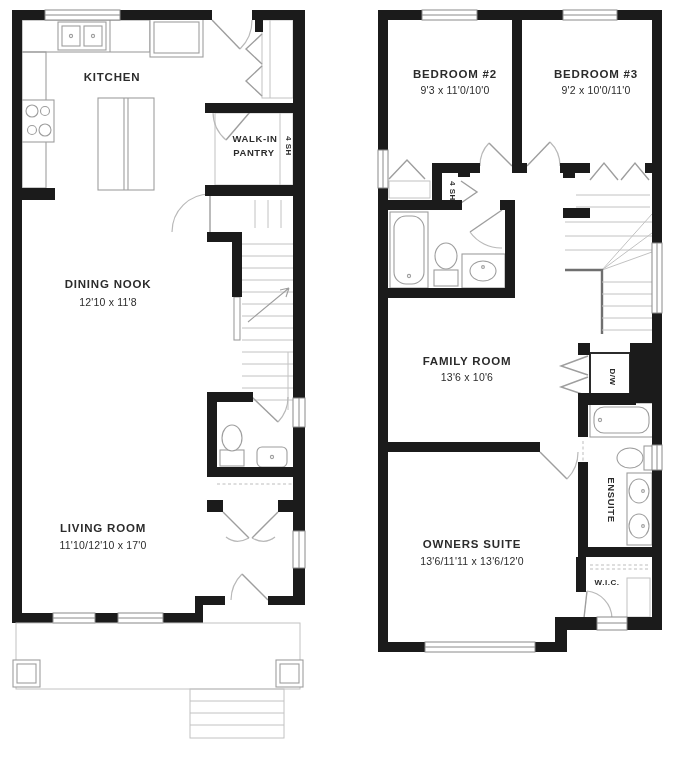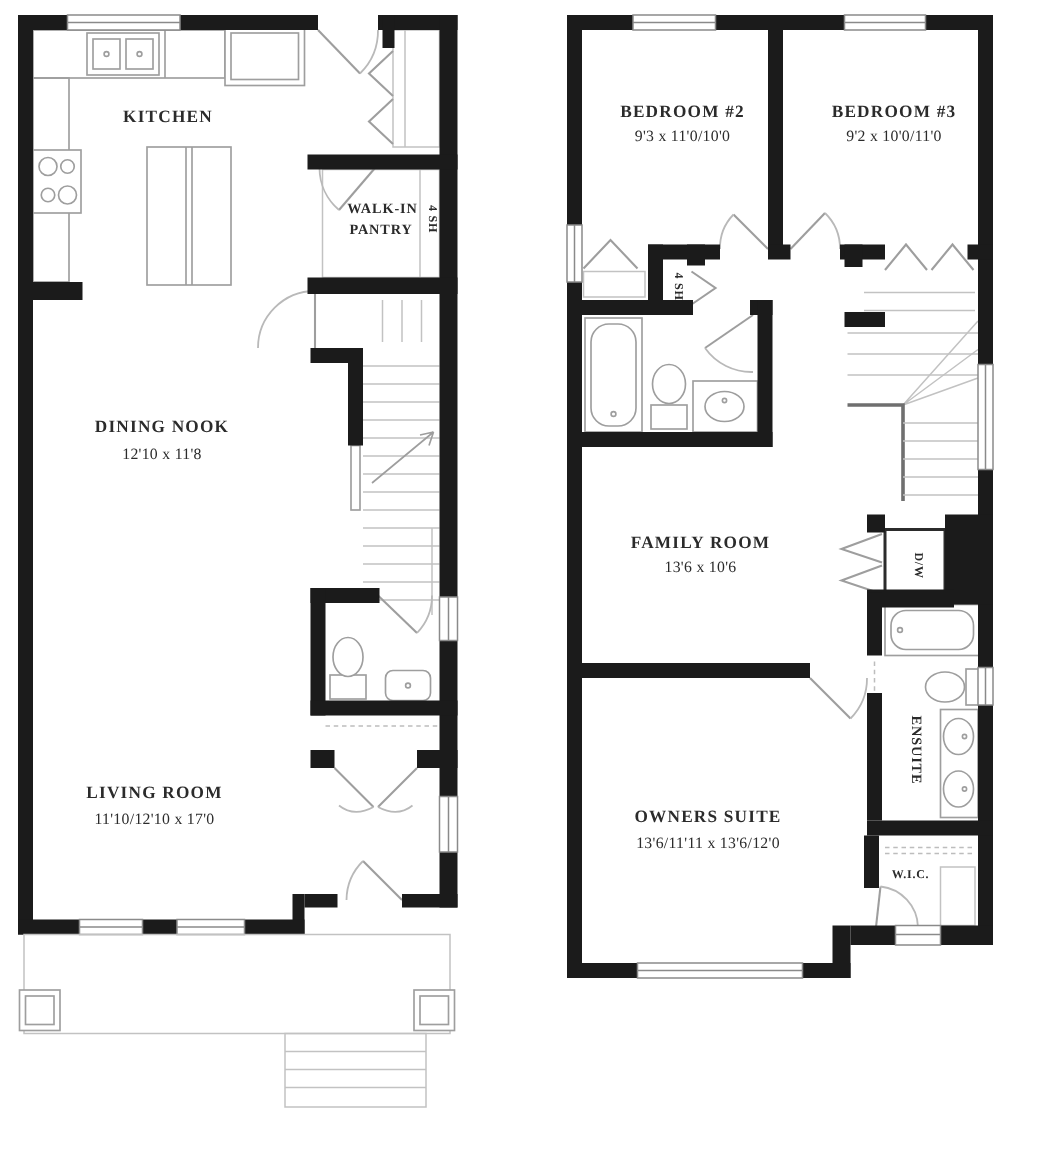--- a/index.html
+++ b/index.html
@@ -1,17 +1,17 @@
 <!DOCTYPE html>
 <html><head>
 <meta charset="utf-8">
 <style>
   html,body{margin:0;padding:0;background:#ffffff;}
   .sheet{position:relative;width:699px;height:768px;background:#ffffff;overflow:hidden;
-         font-family:Liberation Serif, serif;}
+         font-family:Liberation Sans, sans-serif;}
   svg{position:absolute;left:0;top:0;}
   
   .wall{fill:#1b1b1b;stroke:none;}
   .win{fill:#ffffff;stroke:#8a8a8a;stroke-width:1;}
   .winline{stroke:#8a8a8a;stroke-width:1;fill:none;}
   .fx{fill:none;stroke:#9e9e9e;stroke-width:1.1;}
   .fxw{fill:#ffffff;stroke:#9e9e9e;stroke-width:1.1;}
   .lt{fill:none;stroke:#c2c2c2;stroke-width:1;}
   .door{fill:none;stroke:#b9b9b9;stroke-width:1.2;}
   .leaf{fill:none;stroke:#9e9e9e;stroke-width:1.4;}

